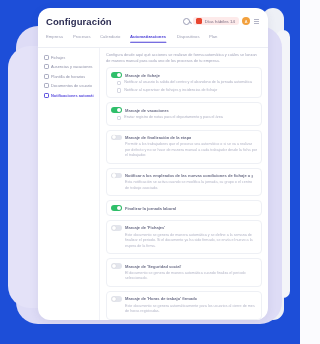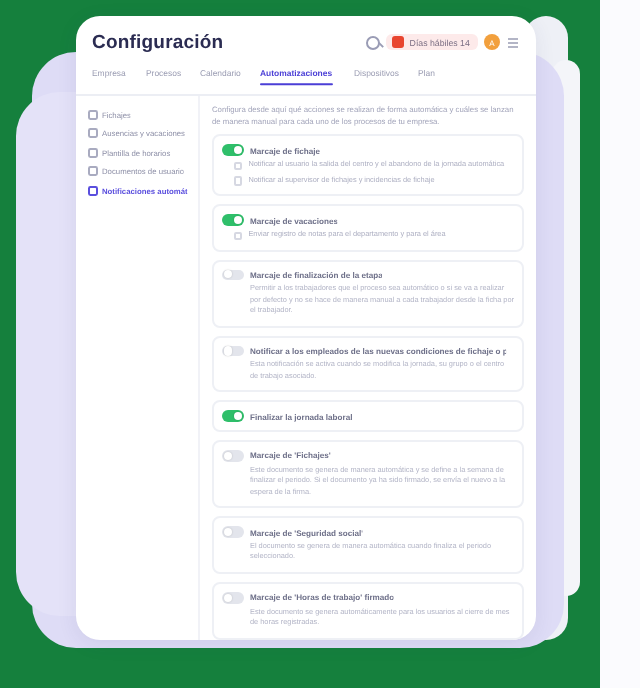--- a/index.html
+++ b/index.html
@@ -9,21 +9,21 @@
     height: 344px;
     overflow: hidden;
     font-family: "Liberation Sans", sans-serif;
     background: #fbfbfe;
   }
 
   #stage {
     position: relative;
     width: 300px;
     height: 344px;
-    background: #15803d;
+    background: #1d4ed8;
     overflow: hidden;
   }
 
   
   .lav-plate {
     position: absolute;
     left: 16px;
     top: 26px;
     width: 266px;
     height: 298px;

